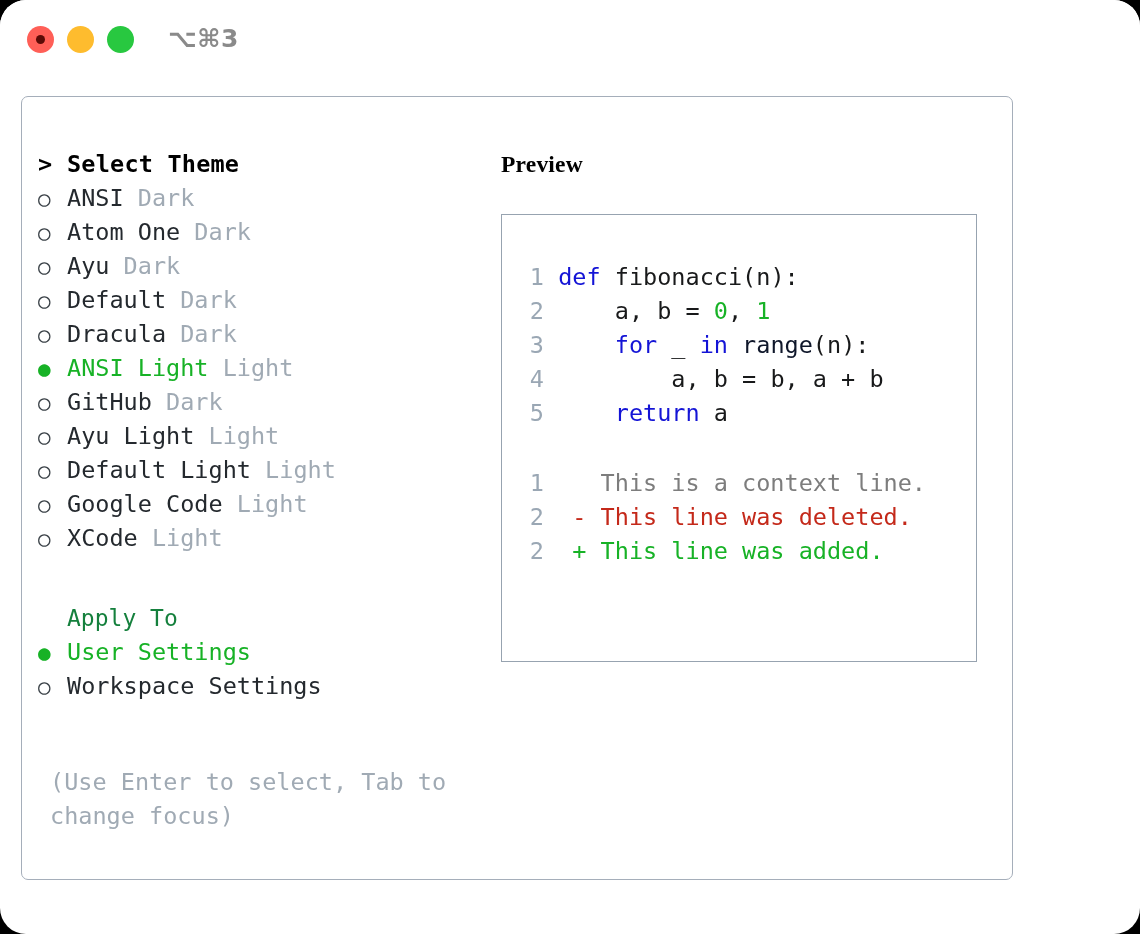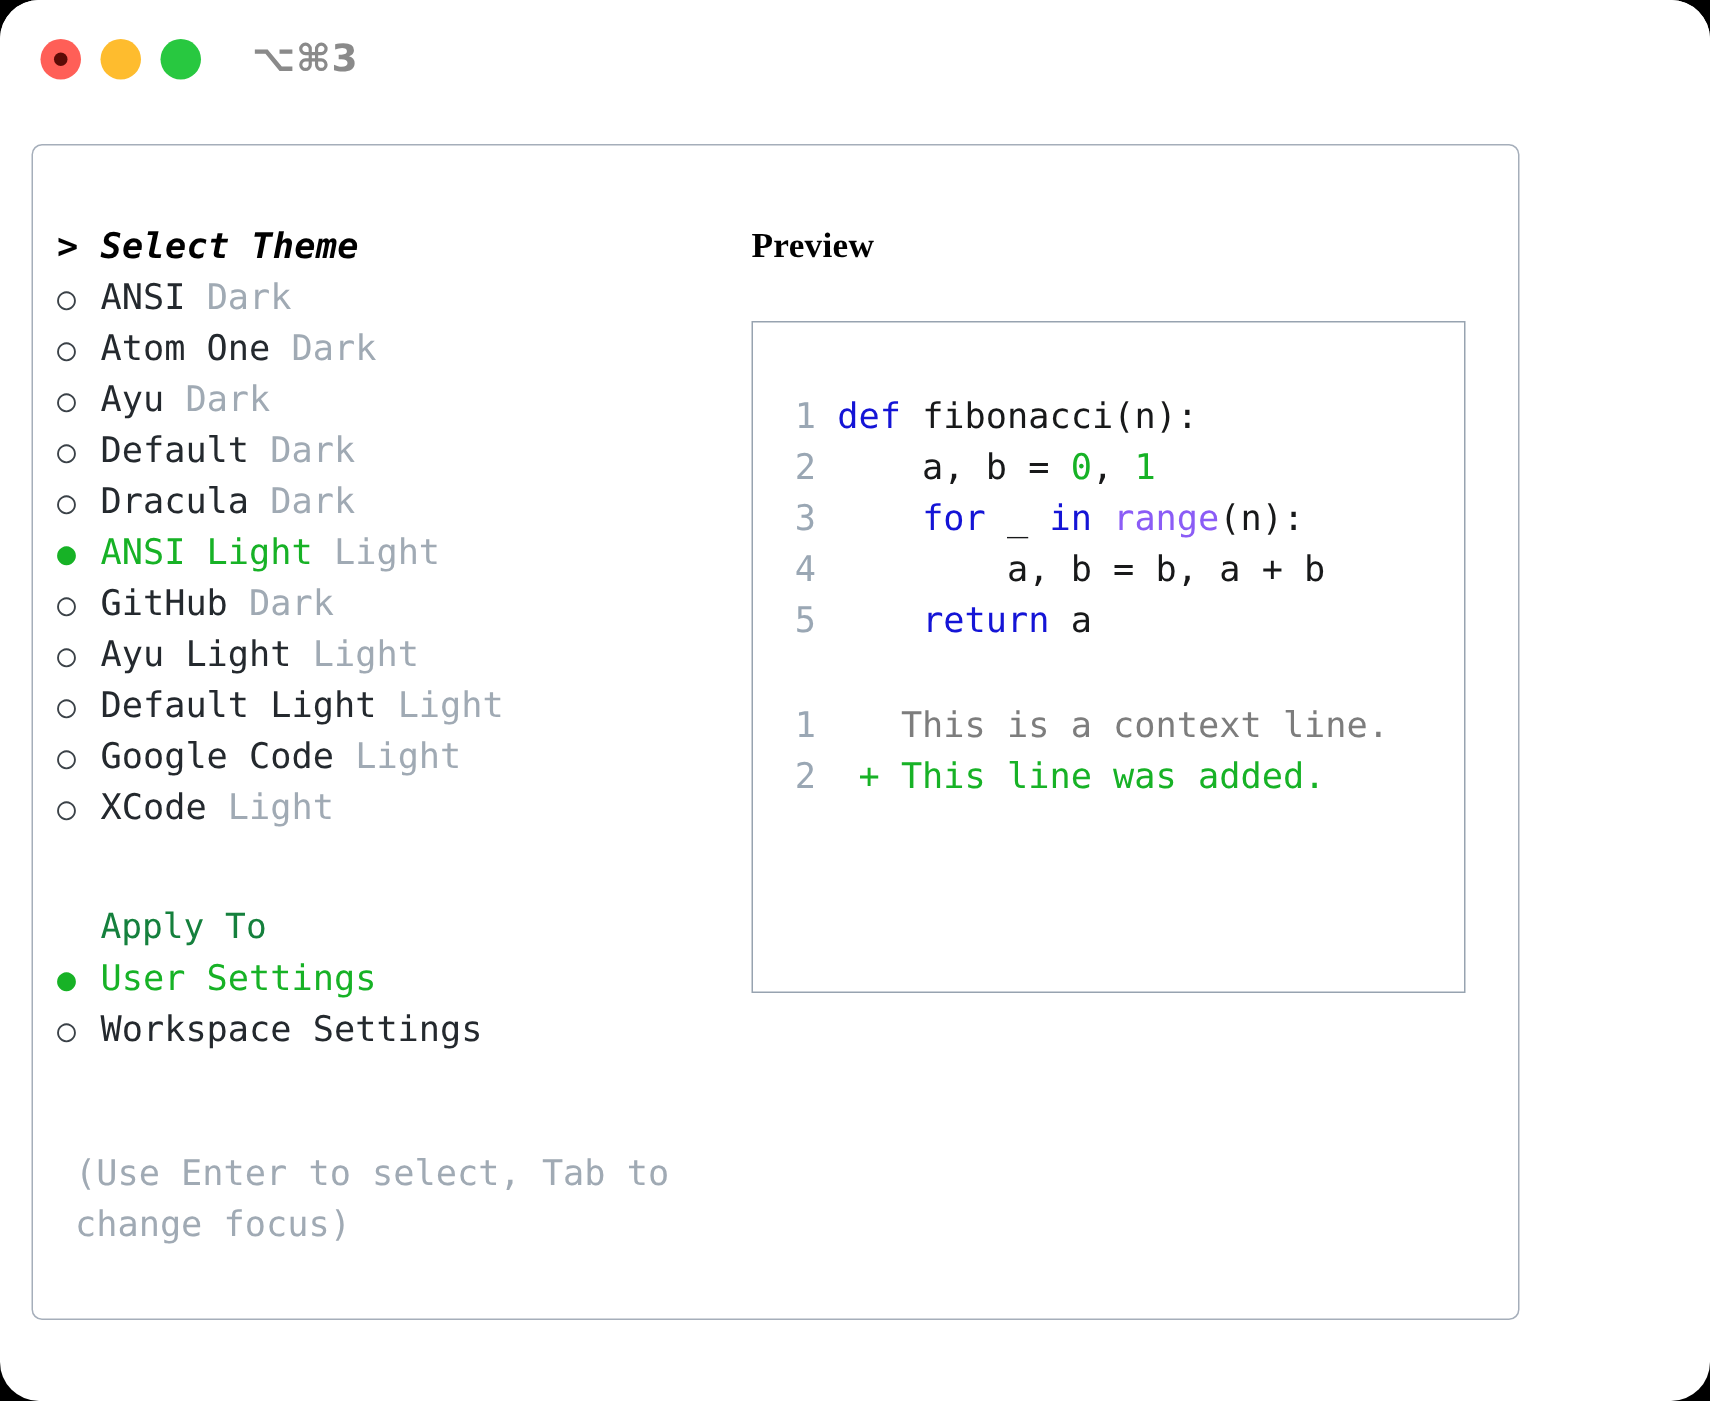--- a/index.html
+++ b/index.html
@@ -86,21 +86,20 @@
     height: 34px;
     line-height: 34px;
     font-size: 23.5px;
     white-space: pre;
     color: #24292e;
   }
   .row-head {
     font-weight: bold;
     color: #000000;
     letter-spacing: 0.2px;
-    font-style: italic;
   }
   .marker {
     display: inline-block;
     width: 29px;
     white-space: pre;
   }
   .marker-dot { color: #17b226; font-size: 21px; }
   .marker-circle { color: #3b4248; font-size: 21px; }
   .name { color: #24292e; }
   .name-selected { color: #17b226; }
@@ -163,21 +162,21 @@
   }
   .lineno {
     display: inline-block;
     width: 28px;
     text-align: right;
     color: #9aa7b4;
   }
   .tok-kw   { color: #1414d6; }
   .tok-fn   { color: #18191a; }
   .tok-num  { color: #17b226; }
-  .tok-bi   { color: #8b5cf6; }
+  .tok-bi   { color: #0f172a; }
   .tok-id   { color: #18191a; }
   .tok-punc { color: #18191a; }
 
   #diff-area {
     position: absolute;
     left: 14px;
     top: 251px;
     width: 450px;
   }
   .diff-context { color: #7d7d7d; }
@@ -235,19 +234,20 @@
       <div id="preview-box">
         <div id="code-area">
             <div class="code-line"><span class="lineno">1</span> <span class="tok-kw">def</span><span class="tok-punc"> </span><span class="tok-fn">fibonacci</span><span class="tok-punc">(n):</span></div>
             <div class="code-line"><span class="lineno">2</span> <span class="tok-id">    a, b = </span><span class="tok-num">0</span><span class="tok-punc">, </span><span class="tok-num">1</span></div>
             <div class="code-line"><span class="lineno">3</span> <span class="tok-punc">    </span><span class="tok-kw">for</span><span class="tok-id"> _ </span><span class="tok-kw">in</span><span class="tok-punc"> </span><span class="tok-bi">range</span><span class="tok-punc">(n):</span></div>
             <div class="code-line"><span class="lineno">4</span> <span class="tok-id">        a, b = b, a + b</span></div>
             <div class="code-line"><span class="lineno">5</span> <span class="tok-punc">    </span><span class="tok-kw">return</span><span class="tok-id"> a</span></div>
           </div>
         <div id="diff-area">
             <div class="code-line"><span class="lineno">1</span>  <span class="diff-context">  </span><span class="diff-context">This is a context line.</span></div>
+            <div class="code-line"><span class="lineno">2</span>  <span class="diff-del">- </span><span class="diff-del">This line was deleted.</span></div>
             <div class="code-line"><span class="lineno">2</span>  <span class="diff-add">+ </span><span class="diff-add">This line was added.</span></div>
           </div>
       </div>
     </div>
 
   </div>
 </div>
 
 </body></html>

